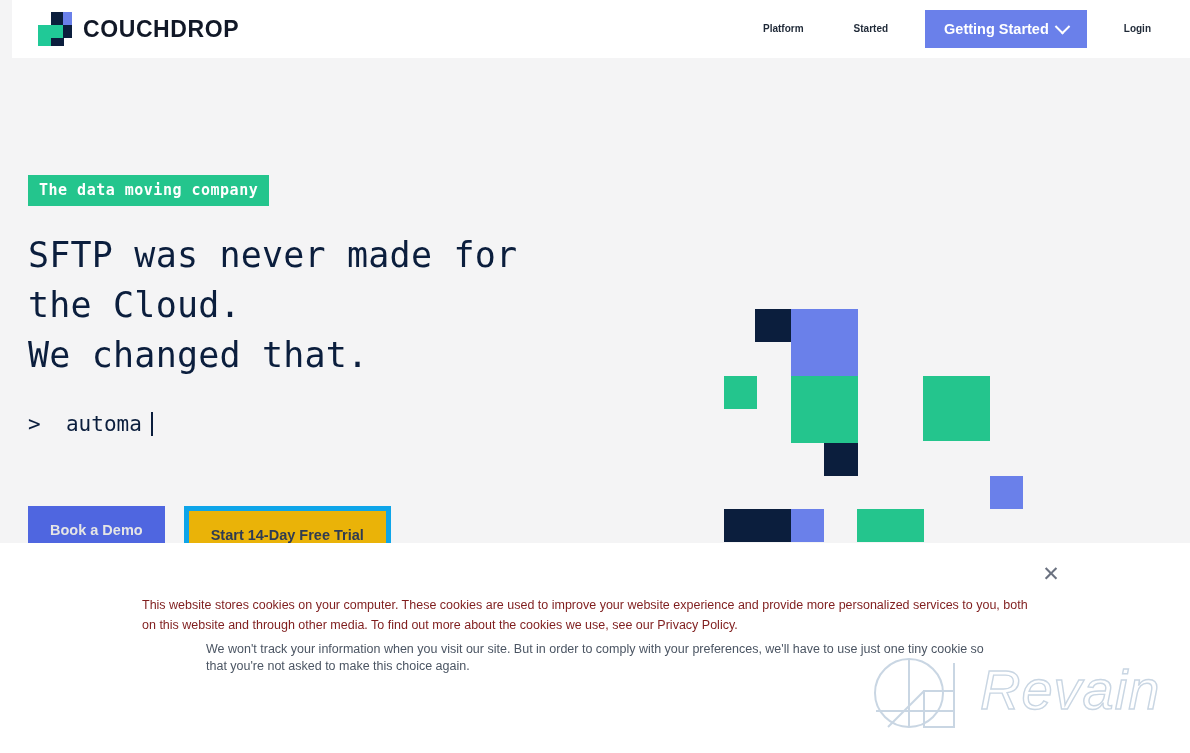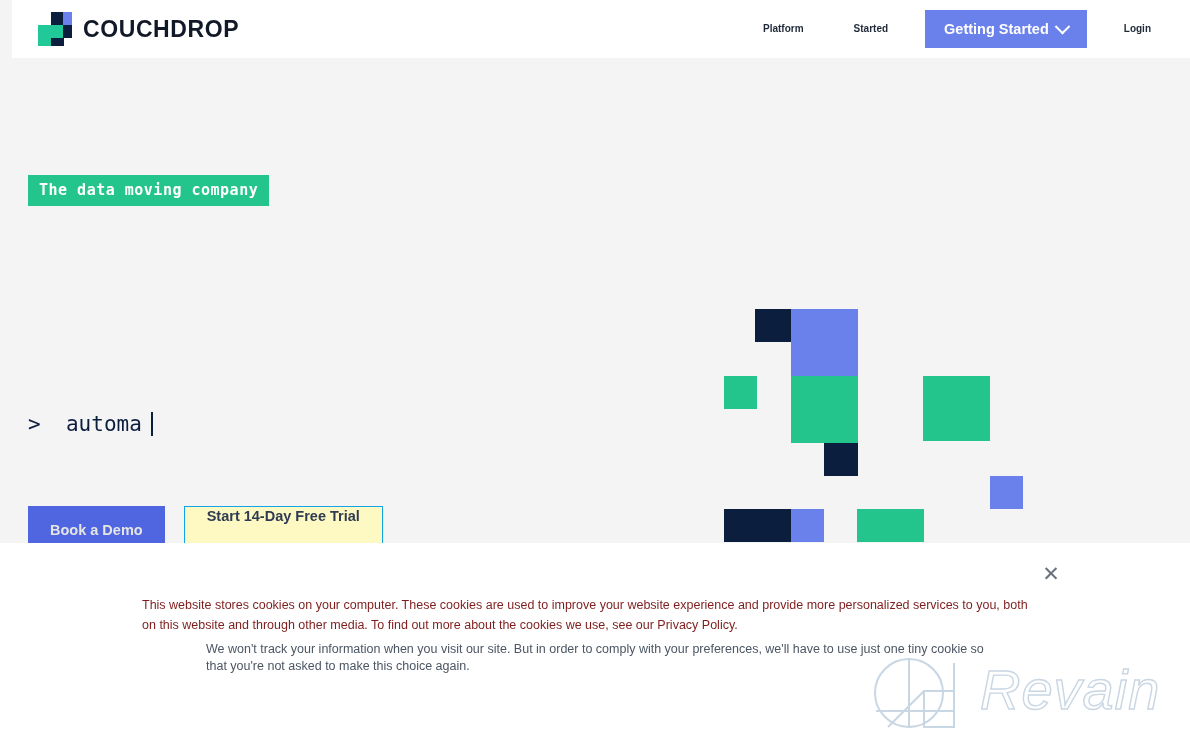--- a/index.html
+++ b/index.html
@@ -155,26 +155,26 @@
   .btn-primary {
     background: #4f66e0;
     color: #e5e5e5;
     font-size: 14.5px;
     font-weight: bold;
     padding: 16px 22px;
     white-space: nowrap;
     cursor: pointer;
   }
   .btn-outline {
-    background: #fef9c3;
+    background: #eab308;
     color: #2f3b52;
     font-size: 14.5px;
     font-weight: bold;
-    padding: 1px 22px;
-    border: 1px solid #0ea5e9;
+    padding: 16px 22px;
+    border: 5px solid #0ea5e9;
     white-space: nowrap;
     cursor: pointer;
   }
 
   
   .squares { position: absolute; inset: 0; }
   .sq { position: absolute; display: block; }
 
   
   .cookie-banner {
@@ -305,20 +305,23 @@
       <span class="sq" style="left: 923px; top: 318px; width: 67px; height: 65px; background: rgb(36, 197, 141);"></span>
       <span class="sq" style="left: 824px; top: 385px; width: 34px; height: 33px; background: rgb(11, 30, 61);"></span>
       <span class="sq" style="left: 990px; top: 418px; width: 33px; height: 33px; background: rgb(106, 128, 234);"></span>
       <span class="sq" style="left: 724px; top: 451px; width: 67px; height: 33px; background: rgb(11, 30, 61);"></span>
       <span class="sq" style="left: 791px; top: 451px; width: 33px; height: 33px; background: rgb(106, 128, 234);"></span>
       <span class="sq" style="left: 857px; top: 451px; width: 67px; height: 33px; background: rgb(36, 197, 141);"></span>
     </div>
 
   <div class="badge">The data moving company</div>
 
+  <div class="headline"><span>SFTP was never made for</span>
+<span>the Cloud.</span>
+<span>We changed that.</span></div>
 
   <div class="typeline">
     <span>&gt;</span><span>&nbsp;&nbsp;</span><span>automa</span><span class="caret"></span>
   </div>
 
   <div class="cta-row">
     <div class="btn-primary">Book a Demo</div>
     <div class="btn-outline">Start 14-Day Free Trial</div>
   </div>
 

